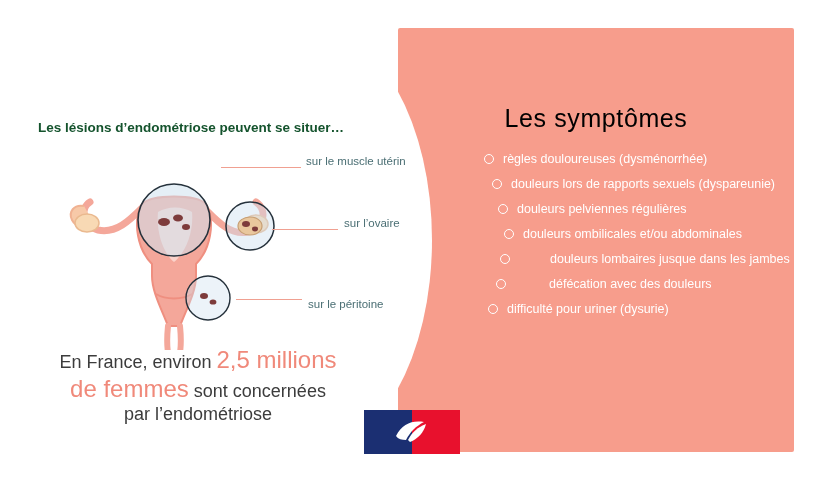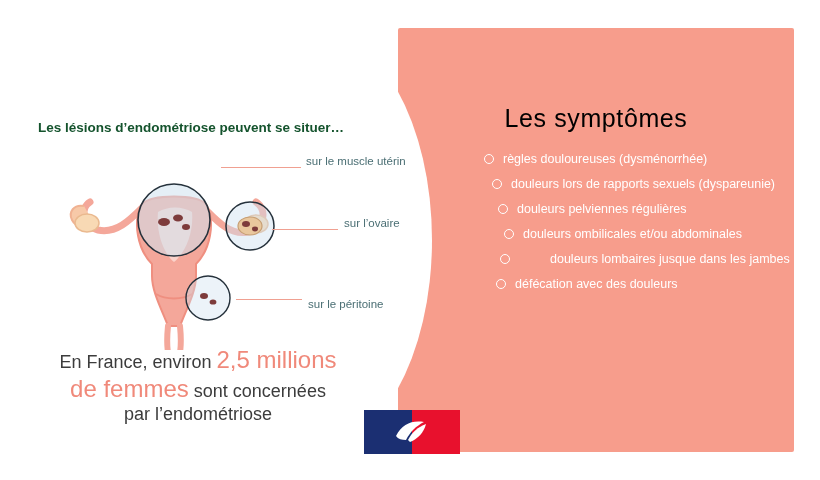--- a/index.html
+++ b/index.html
@@ -75,21 +75,21 @@
     border: 1.4px solid #ffffff;
     border-radius: 50%;
     margin-right: 9px;
     flex: none;
   }
   .sym-0 { margin-left: 14px; }
   .sym-1 { margin-left: 22px; }
   .sym-2 { margin-left: 28px; }
   .sym-3 { margin-left: 34px; }
   .sym-4 { margin-left: 30px; gap: 31px; }
-  .sym-5 { margin-left: 26px; }
+  .sym-5 { margin-left: 26px; gap: 34px; }
   .sym-6 { margin-left: 18px; }
 
   
   .main-title {
     position: absolute;
     left: 22px;
     top: 66px;
     color: #3e6b6f;
     font-size: 20px;
     font-weight: 700;
@@ -203,20 +203,24 @@
       <span>douleurs ombilicales et/ou abdominales</span>
     </div>
     <div class="symptom-item sym-4">
       <span class="symptom-bullet"></span>
       <span>douleurs lombaires jusque dans les jambes</span>
     </div>
     <div class="symptom-item sym-5">
       <span class="symptom-bullet"></span>
       <span>défécation avec des douleurs</span>
     </div>
+    <div class="symptom-item sym-6">
+      <span class="symptom-bullet"></span>
+      <span>difficulté pour uriner (dysurie)</span>
+    </div>
   </div>
 
   <div class="subtitle">Les lésions d’endométriose peuvent se situer…</div>
 
   <div class="anatomy">
     <svg viewBox="0 0 230 200" width="230" height="200" xmlns="http://www.w3.org/2000/svg">
 
       <path d="M30 52 C 20 58, 22 76, 38 80 C 56 84, 70 70, 82 58" fill="none" stroke="#f4a79a" stroke-width="7" stroke-linecap="round"></path>
 
       <path d="M24 56 C 14 54, 8 62, 12 70 C 16 78, 28 80, 34 74" fill="#f7c9a8" stroke="#f0b292" stroke-width="2"></path>

